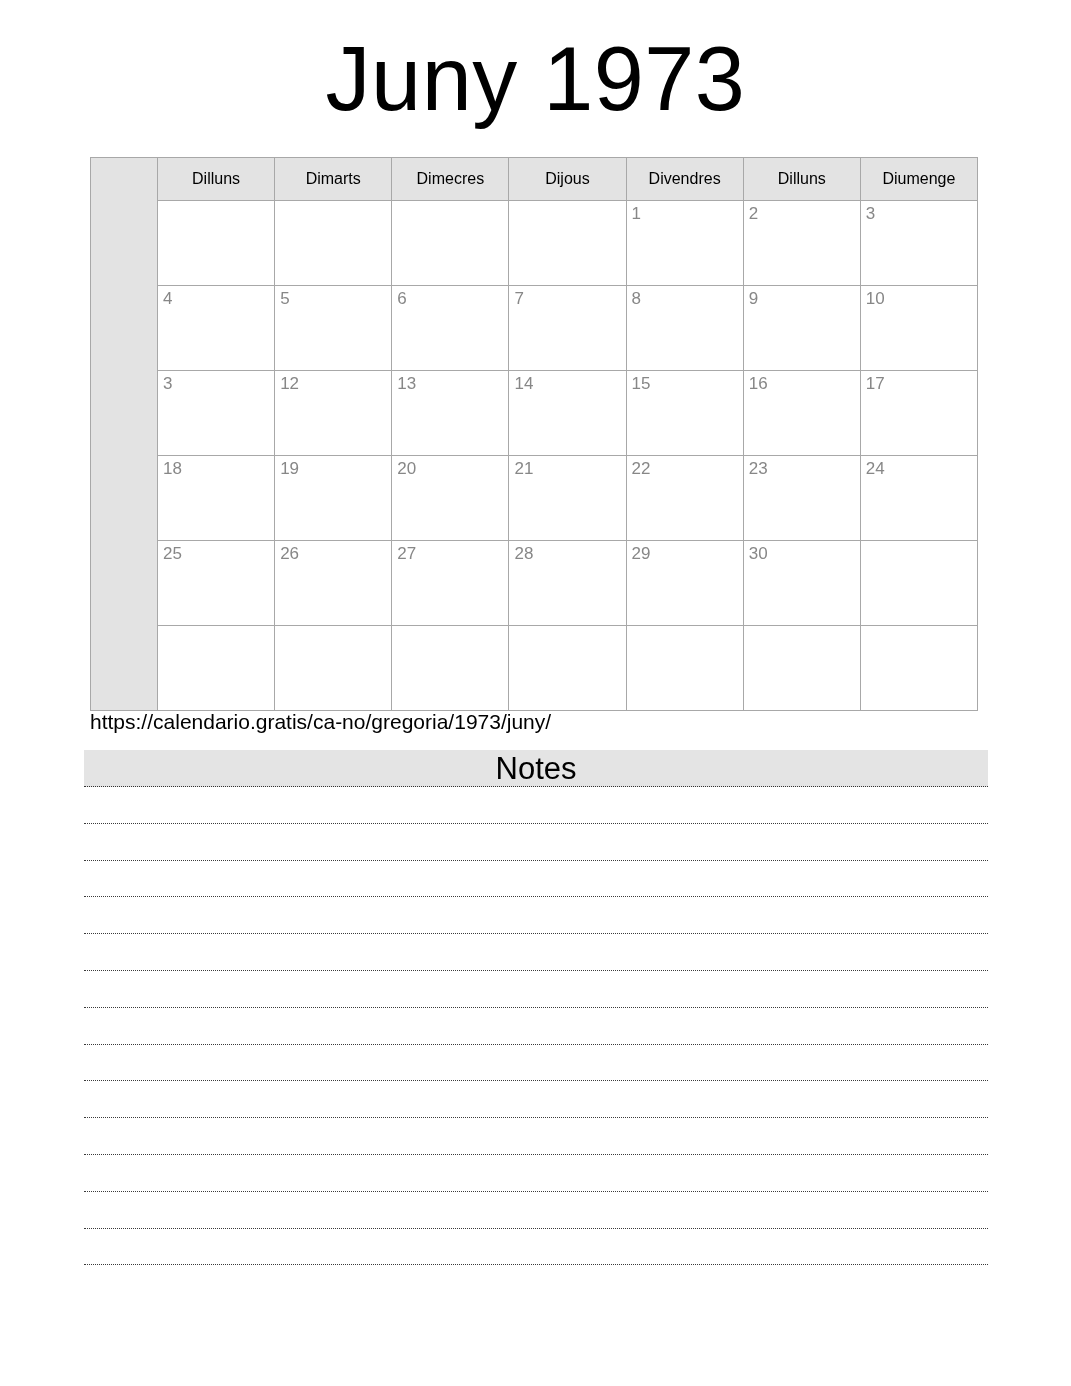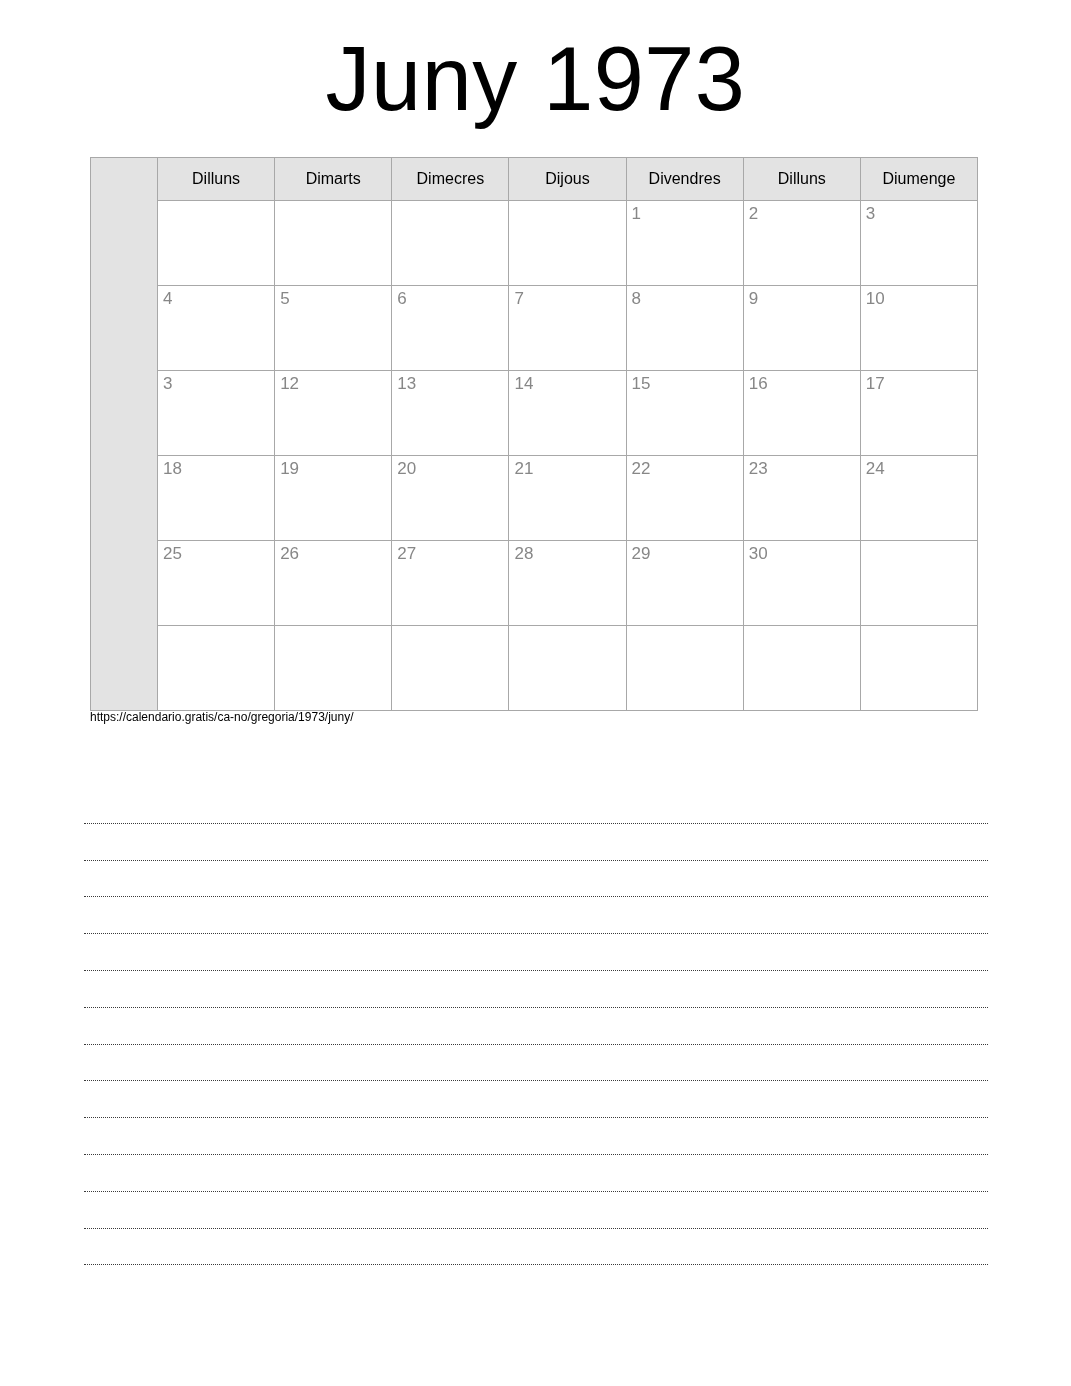--- a/index.html
+++ b/index.html
@@ -65,21 +65,21 @@
     display: inline-block;
     padding: 3px 0 0 5px;
     font-size: 17px;
     color: var(--day_number, #878787);
     line-height: 1.2;
   }
   .source-url {
     position: absolute;
     left: 90px;
     top: 710px;
-    font-size: 12px;
+    font-size: 21px;
     color: #000000;
     white-space: nowrap;
   }
   .notes-header {
     position: absolute;
     left: 84px;
     top: 750px;
     width: 904px;
     height: 36px;
     background: var(--notes_bg, #e4e4e4);
@@ -175,20 +175,23 @@
           <td class="day-cell"></td>
           <td class="day-cell"></td>
           <td class="day-cell"></td>
           <td class="day-cell"></td>
         </tr>
       </tbody>
   </table>
 
   <div class="source-url">https://calendario.gratis/ca-no/gregoria/1973/juny/</div>
 
+  <div class="notes-header">
+    <span class="notes-title">Notes</span>
+  </div>
 
   <div class="notes-lines" id="notes-lines">
       <div class="note-line"></div>
       <div class="note-line"></div>
       <div class="note-line"></div>
       <div class="note-line"></div>
       <div class="note-line"></div>
       <div class="note-line"></div>
       <div class="note-line"></div>
       <div class="note-line"></div>

